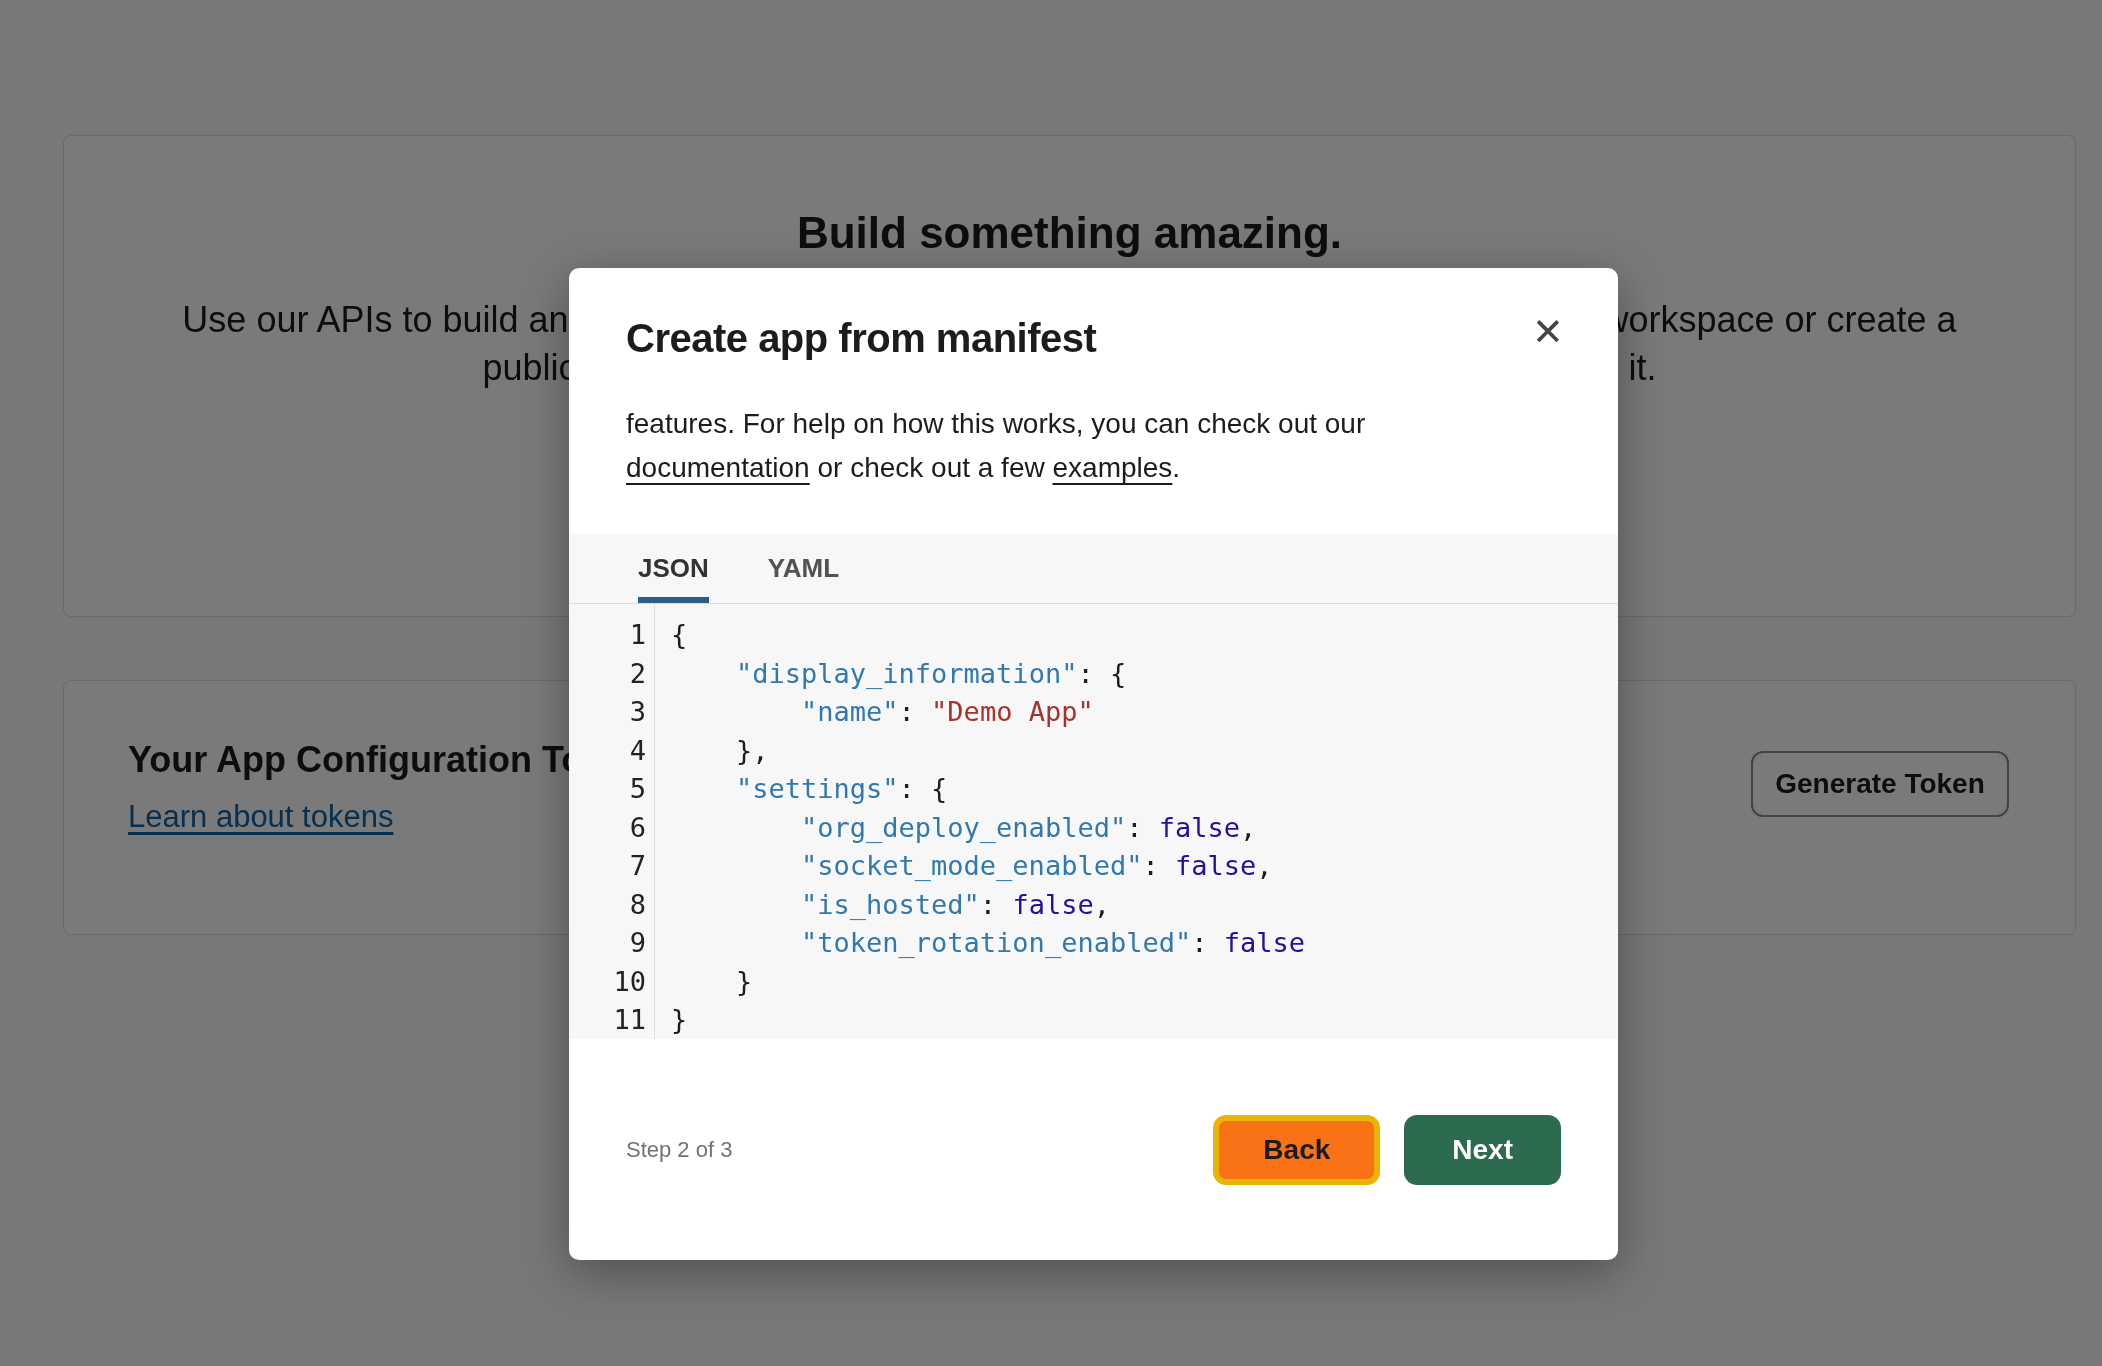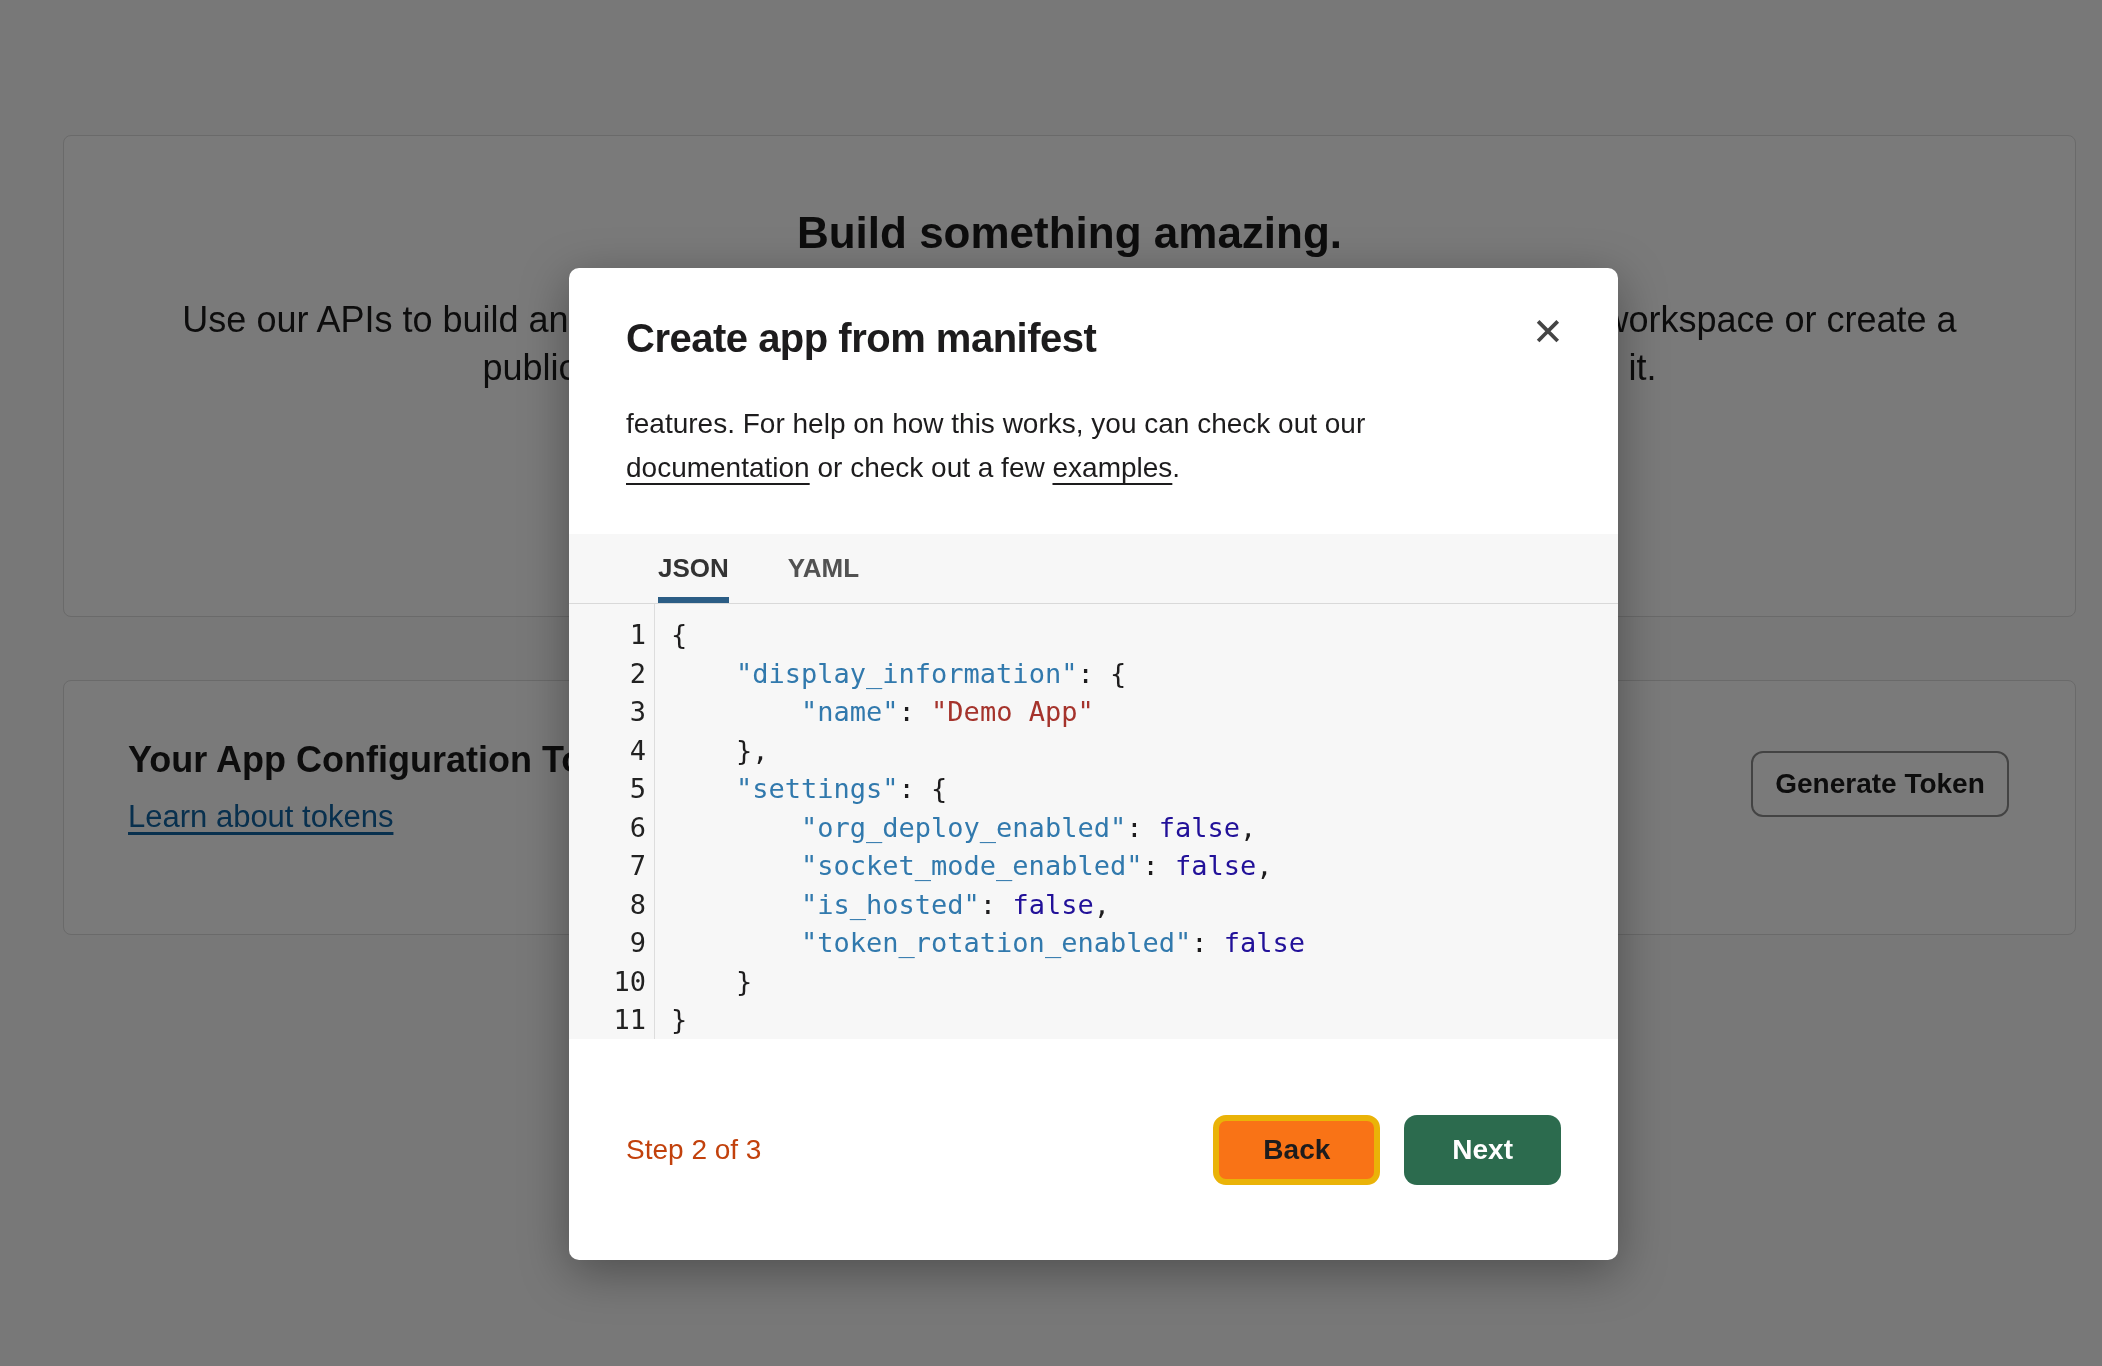--- a/index.html
+++ b/index.html
@@ -86,21 +86,21 @@
     color: #1d1c1d; text-decoration: underline; text-underline-offset: 6px;
     cursor: pointer;
   }
 
   .editor-section {
     margin-top: 44px;
     background: #f7f7f7;
     flex: 0 0 auto;
   }
   .tab-bar {
-    height: 70px; padding-left: 89px;
+    height: 70px; padding-left: 69px;
     border-bottom: 1px solid #d9d9d9;
     display: flex; align-items: center;
     box-sizing: border-box;
   }
   .tab {
     position: relative; height: 100%;
     display: flex; align-items: center;
     font-size: 26px; font-weight: 700; color: #525252;
     cursor: pointer;
   }
@@ -130,21 +130,21 @@
   .tok-p    { color: #1d1c1d; }
   .tok-key  { color: var(--key); }
   .tok-str  { color: var(--string); }
   .tok-atom { color: var(--atom); }
 
   .modal-footer {
     flex: 1;
     display: flex; align-items: center; justify-content: space-between;
     padding: 0 57px;
   }
-  .step-indicator { font-size: 28px; color: #c2410c; }
+  .step-indicator { font-size: 22px; color: #737373; }
   .footer-buttons { display: flex; gap: 24px; }
   .btn {
     height: 70px; border-radius: 13px;
     font-family: "Liberation Sans", sans-serif;
     font-size: 28px; font-weight: 700;
     cursor: pointer; padding: 0 44px;
   }
   .btn-back {
     background: #f97316; color: #1d1c1d;
     border: 6px solid #eab308;

